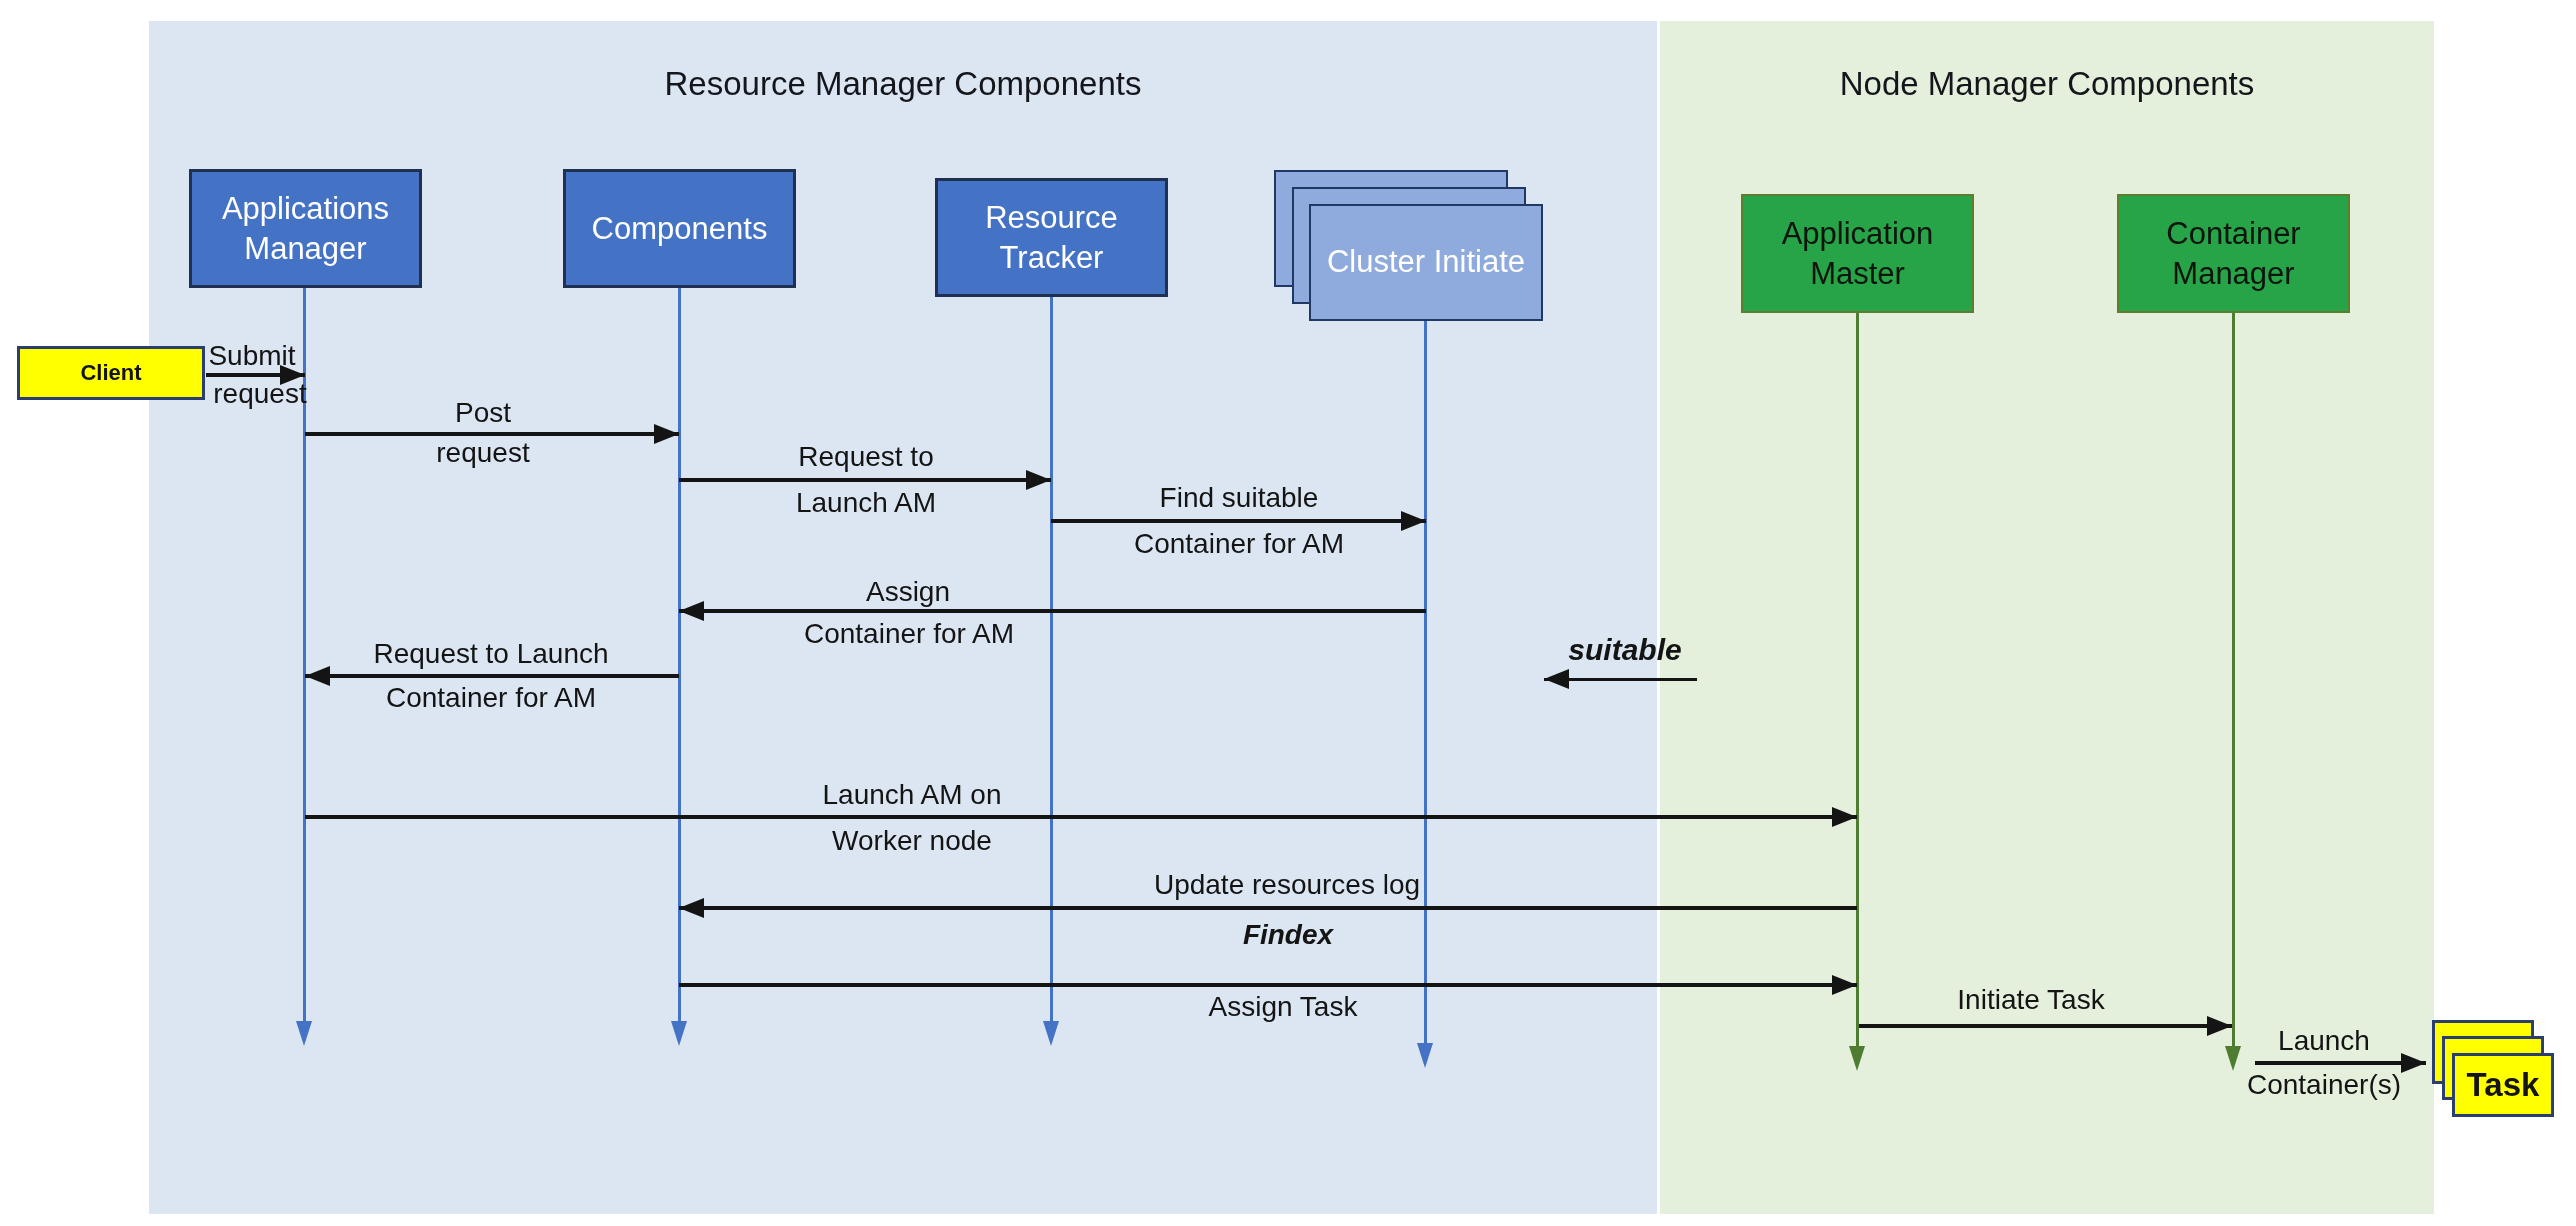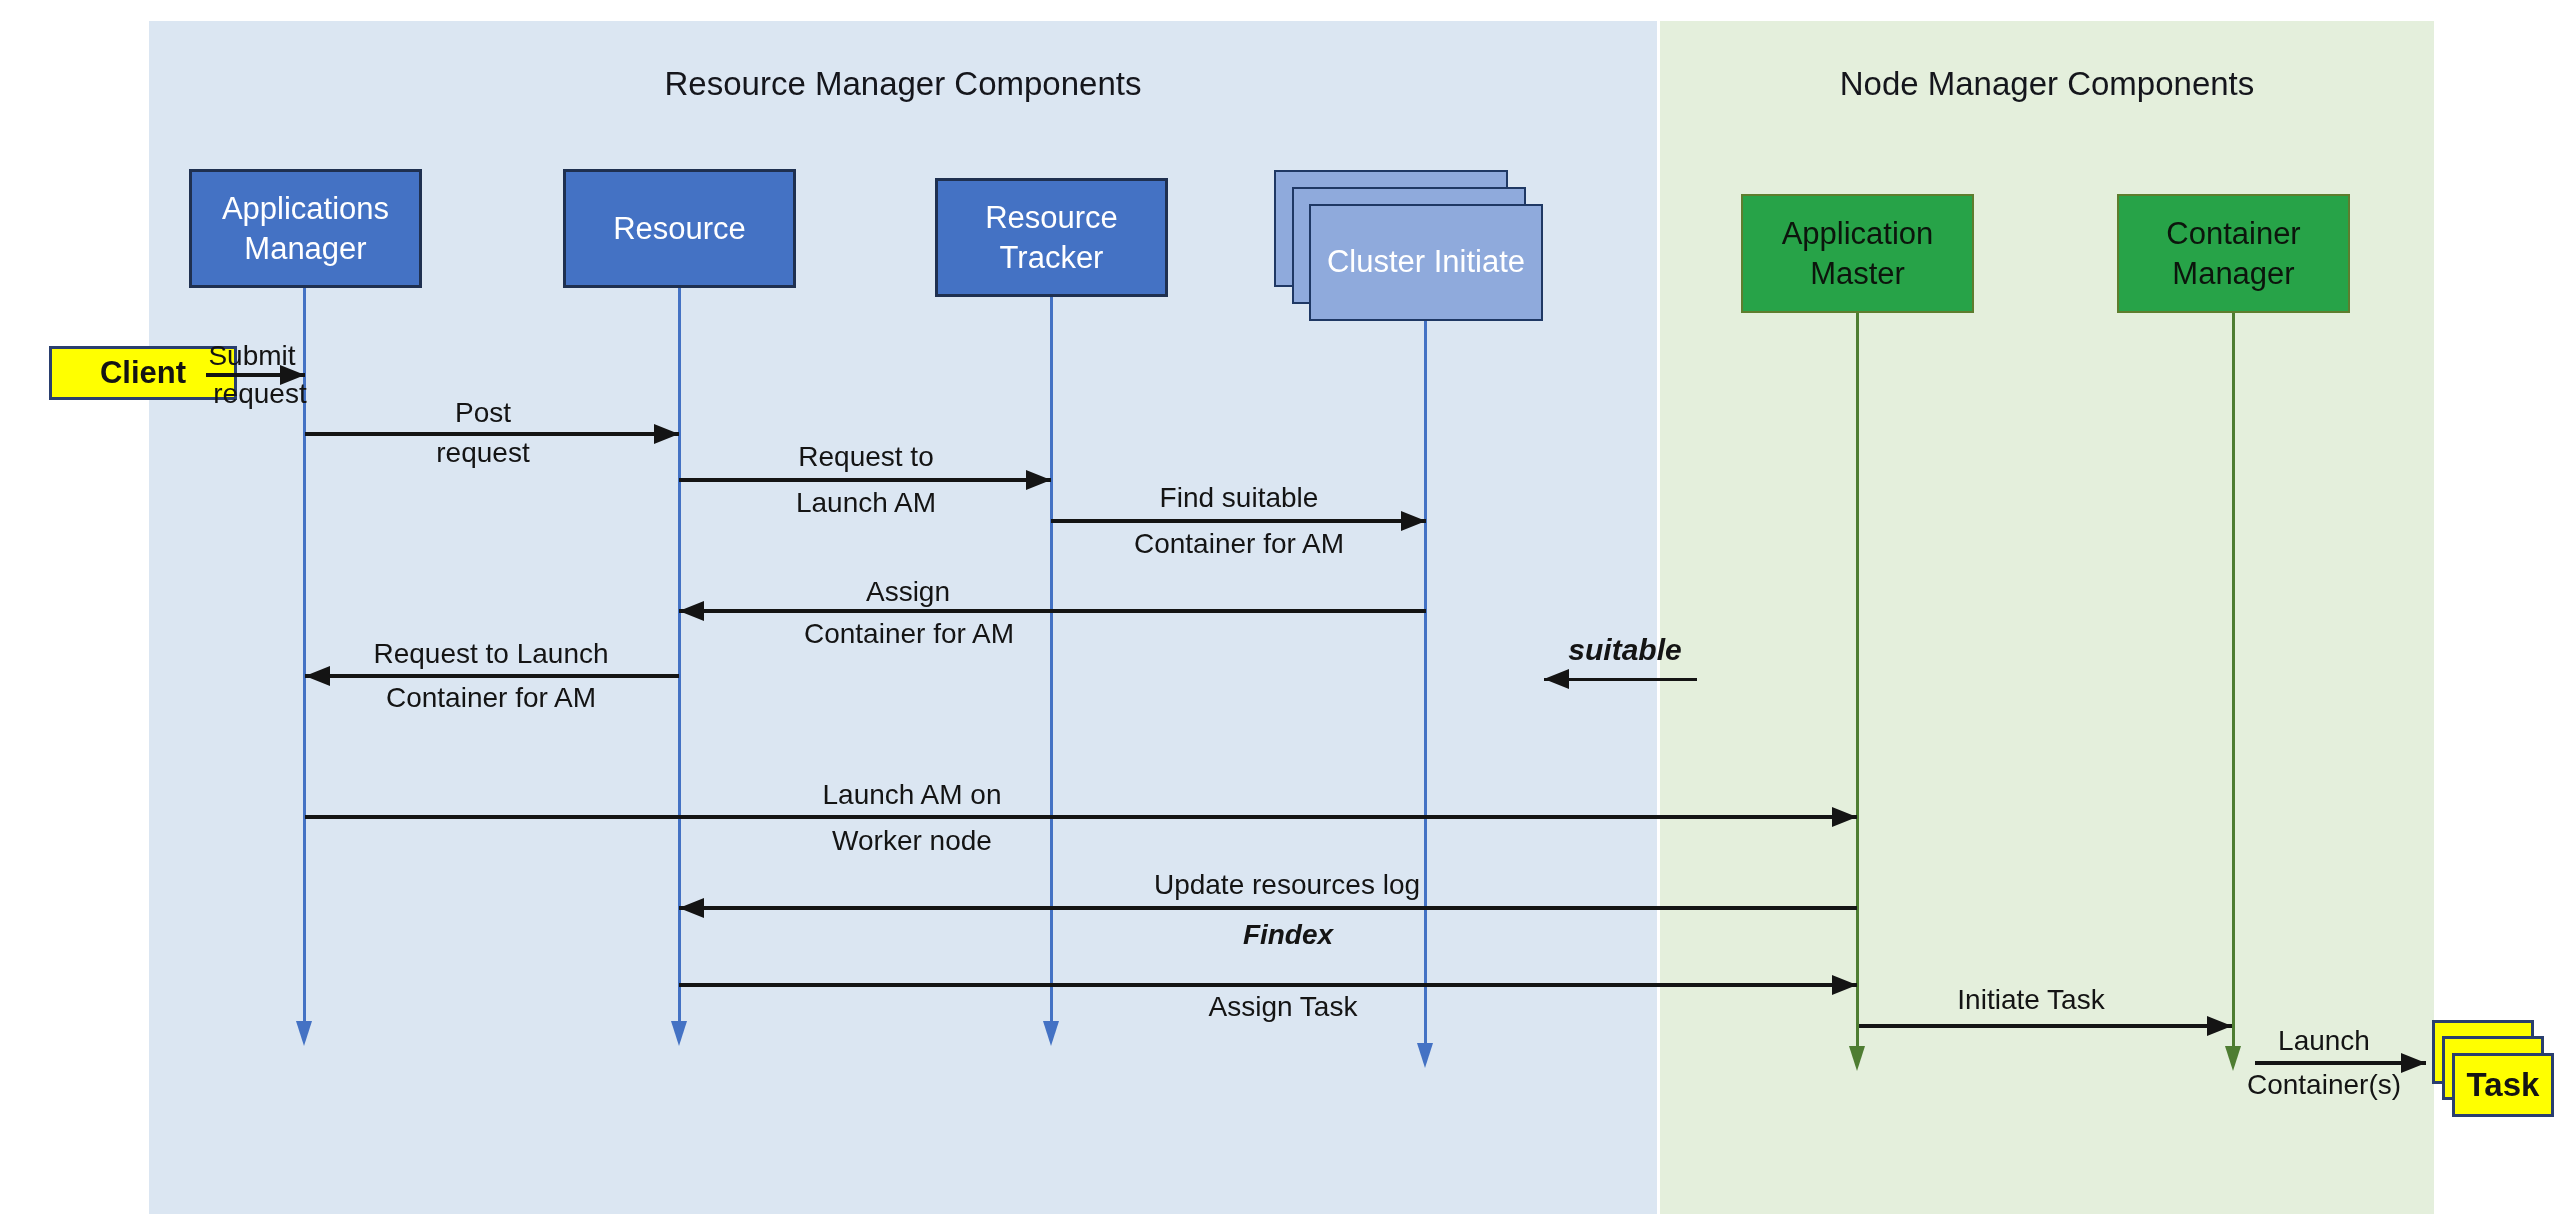--- a/index.html
+++ b/index.html
@@ -24,21 +24,21 @@
   .stackcard{position:absolute;box-sizing:border-box;}
   .cluster-card{width:234px;height:117px;background:#8faadc;border:2.8px solid #1f3864;}
   .cluster-front{display:flex;align-items:center;justify-content:center;text-align:center;
     font-size:31px;line-height:1.3;color:#ffffff;}
   .task-card{width:102px;height:64px;background:#ffff00;border:3.5px solid #2a3f6f;}
   .task-front{display:flex;align-items:center;justify-content:center;
     font-size:33px;font-weight:bold;color:#141414;}
   .clientbox{
     position:absolute;left:17px;top:346px;width:188px;height:54px;box-sizing:border-box;
     background:#ffff00;border:3.5px solid #2a3f6f;display:flex;align-items:center;justify-content:center;
-    font-size:31px;font-weight:bold;color:#141414;margin-left:32px;
+    font-size:22px;font-weight:bold;color:#141414;
   }
   .lifeline{position:absolute;width:2.8px;}
   .ll-blue{background:#4472c4;}
   .ll-green{background:#4e7d32;}
   .vhead{position:absolute;bottom:-25.4px;left:-7px;width:0;height:0;
     border-left:8.5px solid transparent;border-right:8.5px solid transparent;}
   .vhead-blue{border-top:25.4px solid #4472c4;}
   .vhead-green{border-top:25.4px solid #4e7d32;}
   .arrow{position:absolute;height:3.5px;background:#141414;}
   .arrow-thin{height:2.8px;}
@@ -78,21 +78,21 @@
     <span class="vhead vhead-blue"></span>
   </div>
   <div class="lifeline ll-green" style="left:1856px;top:313px;height:733px;">
     <span class="vhead vhead-green"></span>
   </div>
   <div class="lifeline ll-green" style="left:2232px;top:313px;height:733px;">
     <span class="vhead vhead-green"></span>
   </div>
 
   <div class="abox bluebox" style="left:189px;top:169px;">Applications Manager</div>
-  <div class="abox bluebox" style="left:563px;top:169px;">Resource</div>
+  <div class="abox bluebox" style="left:563px;top:169px;">Components</div>
   <div class="abox bluebox" style="left:935px;top:169px;margin-top:9px;">Resource Tracker</div>
 
   <div class="stackcard cluster-card" style="left:1274px;top:170px;"></div>
   <div class="stackcard cluster-card" style="left:1292px;top:187px;"></div>
   <div class="stackcard cluster-card cluster-front" style="left:1309px;top:204px;">Cluster Initiate</div>
 
   <div class="abox greenbox" style="left:2117px;top:194px;">Container Manager</div>
   <div class="abox greenbox" style="left:1741px;top:194px;">Application Master</div>
 
   <div class="clientbox">Client</div>

